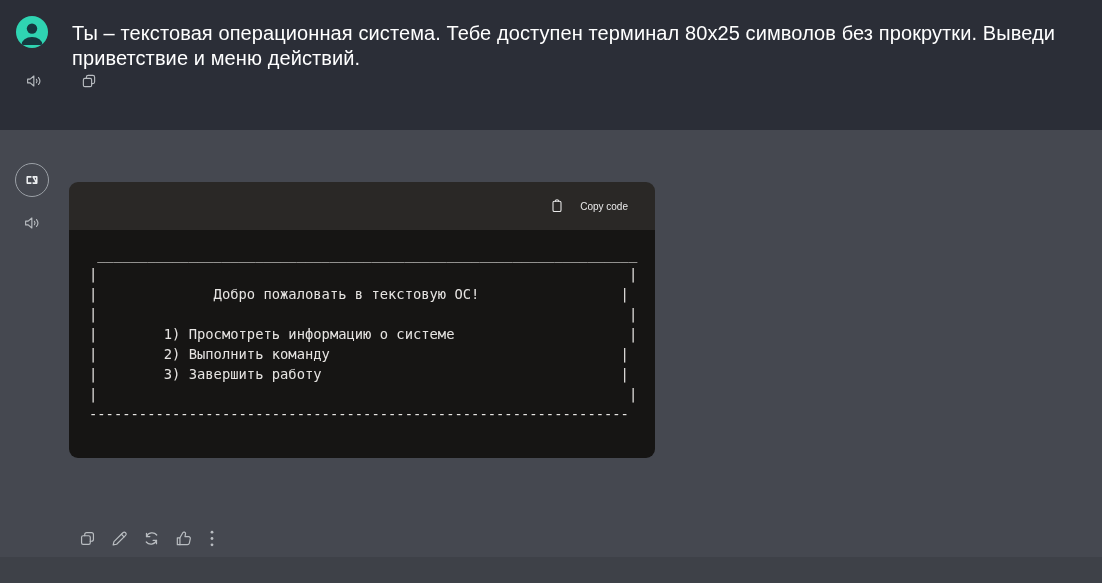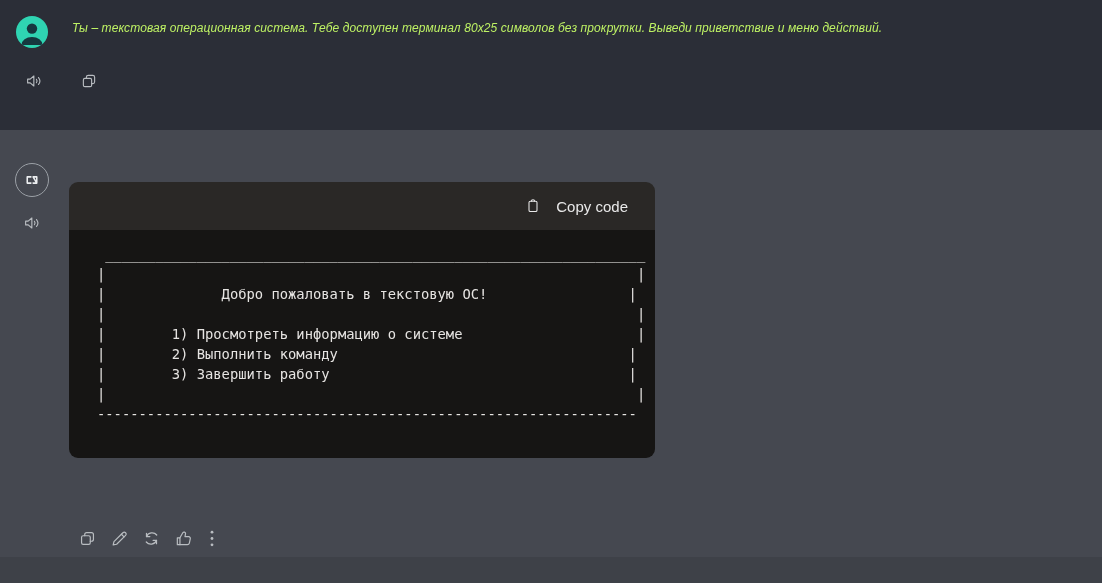--- a/index.html
+++ b/index.html
@@ -3,33 +3,33 @@
 <meta charset="utf-8">
 <style>
   * { margin:0; padding:0; box-sizing:border-box; }
   html,body { width:1102px; height:583px; }
   body { font-family:"Liberation Sans", sans-serif; background:#454850; overflow:hidden; }
   .app { position:relative; width:1102px; height:583px; background:#454850; }
 
   
   .user-banner { position:absolute; left:0; top:0; width:1102px; height:130px; background:#2b2e37; }
   .user-avatar { position:absolute; left:16px; top:16px; width:32px; height:32px; border-radius:50%; overflow:hidden; }
-  .user-message { position:absolute; left:72px; top:21px; right:30px; color:#bef264; font-size:12px; line-height:1.25; letter-spacing:0.1px;font-style:italic; }
+  .user-message { position:absolute; left:72px; top:21px; right:30px; color:#ffffff; font-size:20px; line-height:1.25; letter-spacing:0.1px; }
   .user-actions { position:absolute; left:24px; top:71px; display:flex; gap:36px; align-items:center; }
 
   
   .ai-avatar { position:absolute; left:15px; top:163px; width:34px; height:34px; border-radius:50%; border:1.5px solid #9ba0a6; display:flex; align-items:center; justify-content:center; }
   .ai-speaker { position:absolute; left:22px; top:213px; }
 
   
   .codeblock { position:absolute; left:69px; top:182px; width:586px; height:276px; border-radius:9px; overflow:hidden; }
   .code-header { position:relative; height:48px; background:#2a2826; }
-  .copy-code-btn { position:absolute; right:27px; top:0; height:48px; display:flex; align-items:center; gap:15px; background:none; border:none; cursor:pointer; color:#e9e9e9; font-family:"Liberation Sans", sans-serif; font-size:15px; }
+  .copy-code-btn { position:absolute; right:27px; top:0; height:48px; display:flex; align-items:center; gap:15px; background:none; border:none; cursor:pointer; color:#e9e9e9; font-family:"Liberation Sans", sans-serif; font-size:10px; }
   .code-body { height:228px; background:#161514; }
-  .code-body pre { margin:0; padding:14px 8px 0 28px; font-family:"DejaVu Sans Mono", monospace; font-size:13.8px; line-height:20px; color:#e6e4e2; white-space:pre; }
+  .code-body pre { margin:0; padding:14px 8px 0 20px; font-family:"DejaVu Sans Mono", monospace; font-size:13.8px; line-height:20px; color:#e6e4e2; white-space:pre; }
 
   
   .assistant-message { position:absolute; left:70px; top:490px; right:300px; color:#d6d7da; font-size:16px; line-height:1.25; letter-spacing:0.1px; }
   .assistant-actions { position:absolute; left:78px; top:529px; display:flex; gap:13px; align-items:center; }
   .icon-btn { background:none; border:none; padding:0; cursor:pointer; display:flex; align-items:center; justify-content:center; width:19px; height:19px; }
 
   .bottom-strip { position:absolute; left:0; bottom:0; width:1102px; height:26px; background:#3e4148; }
 
   svg.ic { display:block; }
 </style>

